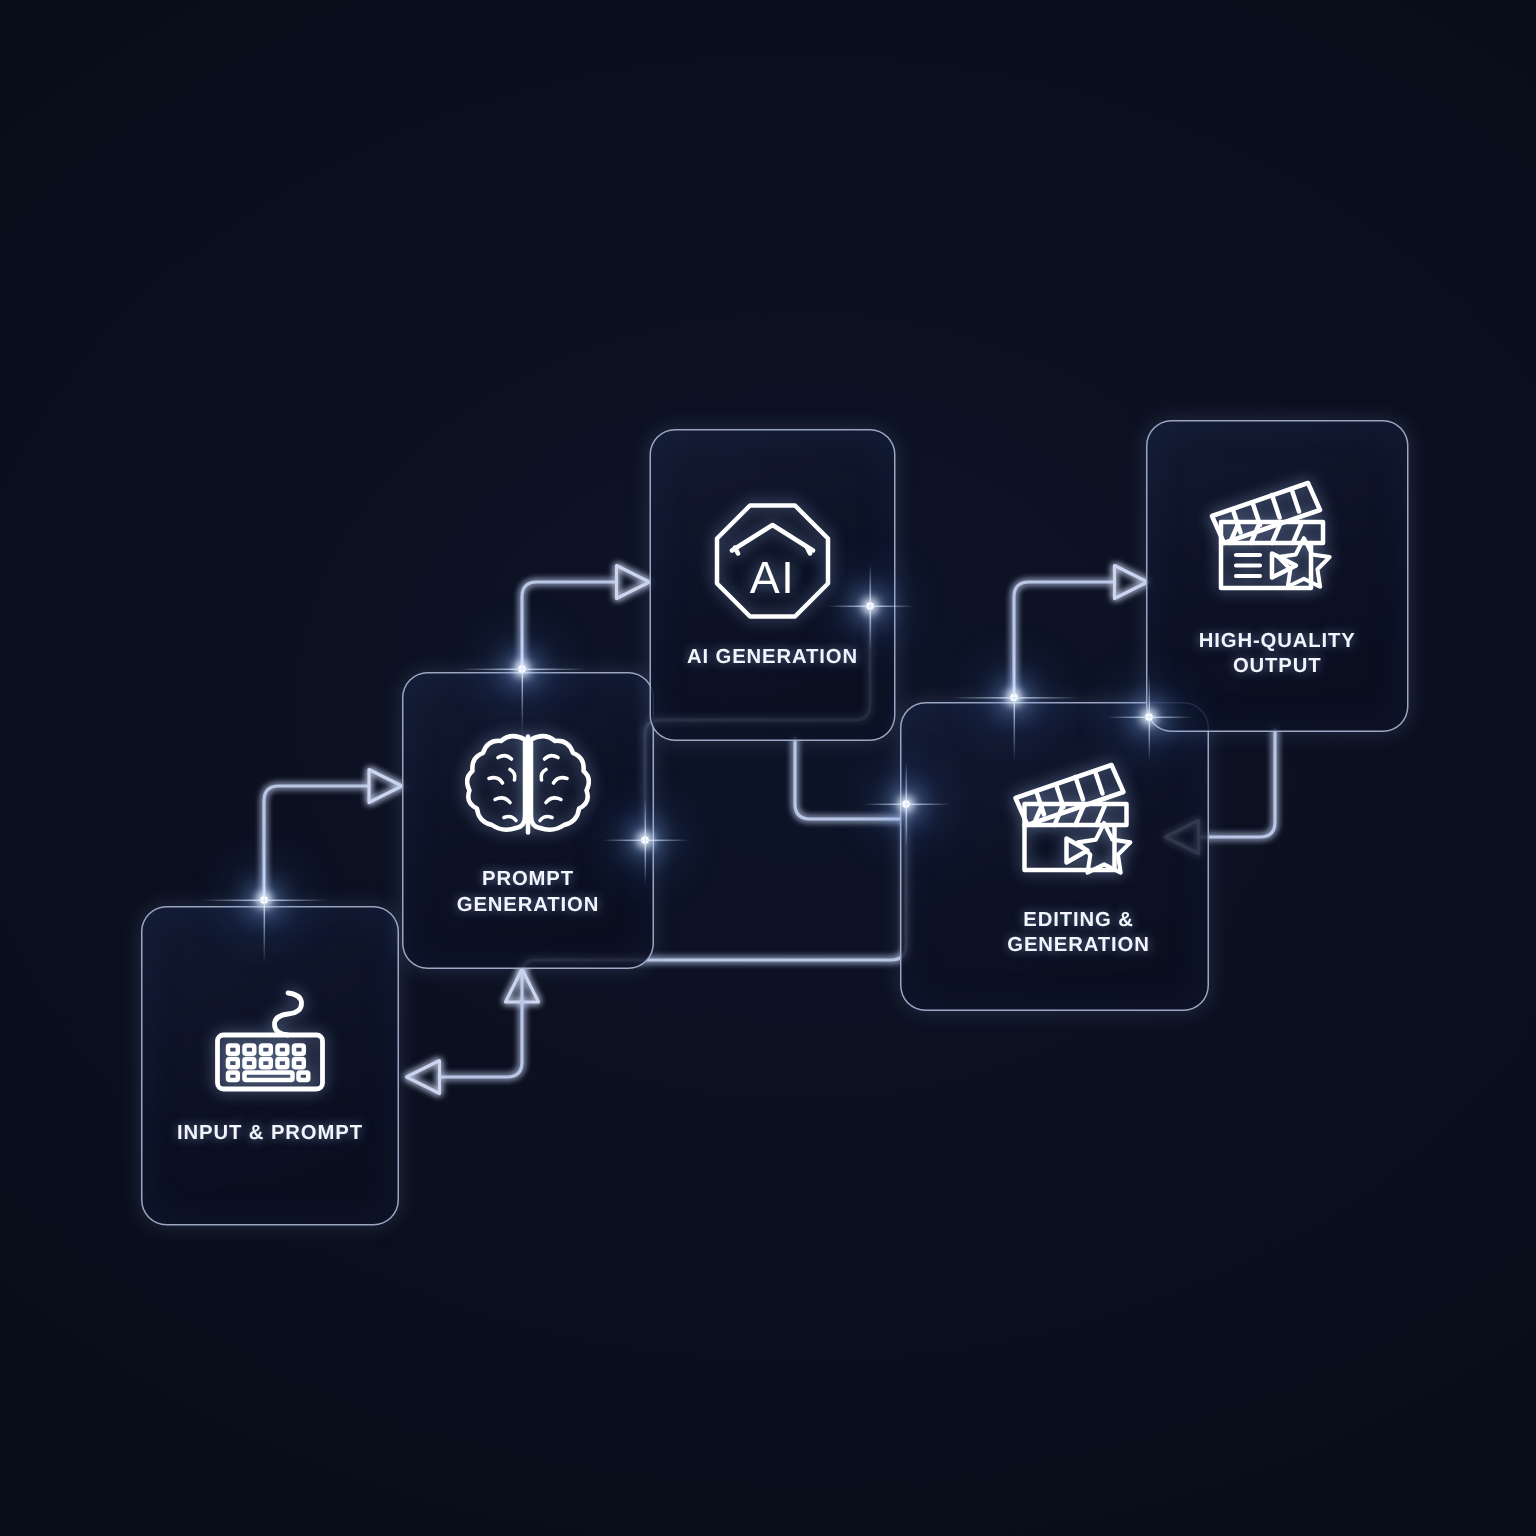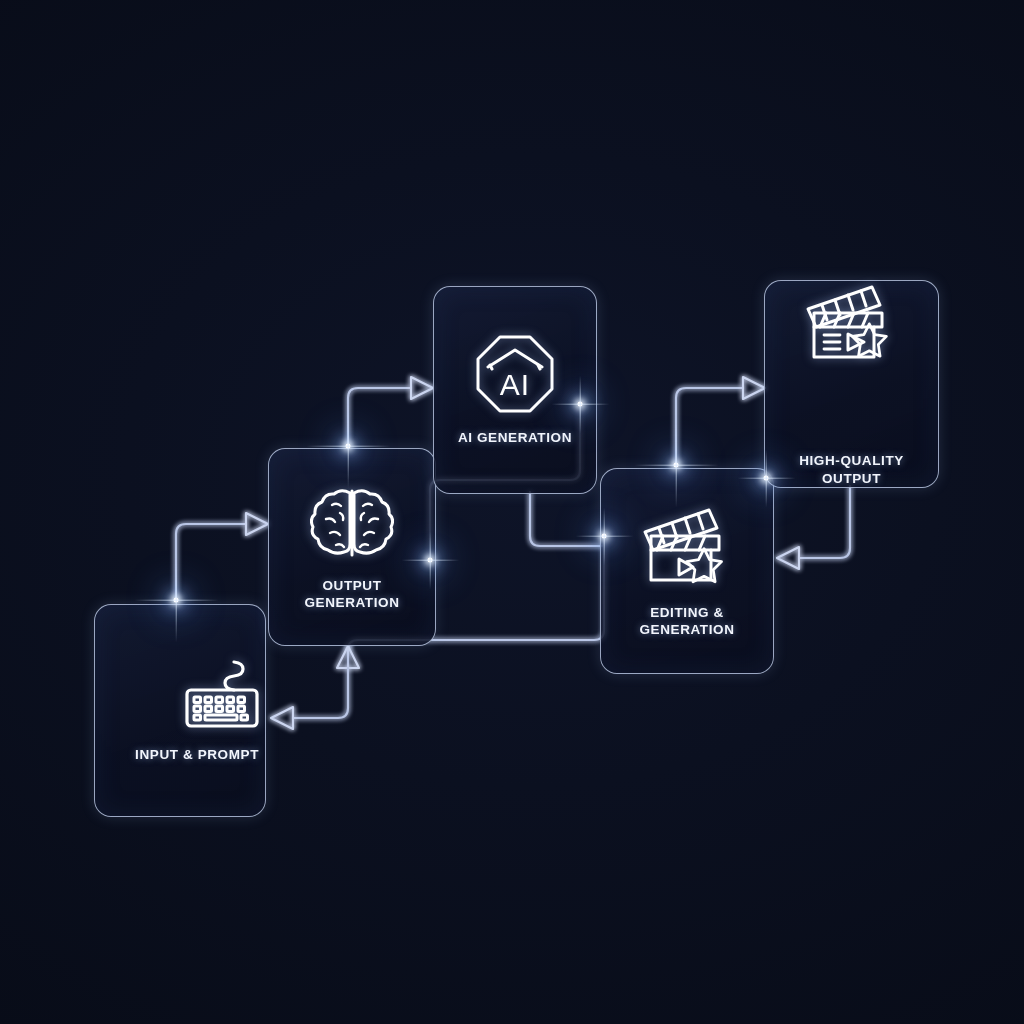--- a/index.html
+++ b/index.html
@@ -85,21 +85,21 @@
   </svg>
 
   <div class="node big" style="left:176px;top:600px"></div>
   <div class="node big" style="left:348px;top:446px"></div>
   <div class="node" style="left:430px;top:560px"></div>
   <div class="node" style="left:580px;top:404px"></div>
   <div class="node big" style="left:676px;top:465px"></div>
   <div class="node" style="left:604px;top:536px"></div>
   <div class="node" style="left:766px;top:478px"></div>
 
-  <div class="card" style="left:94px;top:604px;width:170px;height:211px;align-items:flex-end;">
+  <div class="card" style="left:94px;top:604px;width:170px;height:211px;">
     <span class="icon">
       <svg width="86" height="74" viewBox="0 0 86 74">
         <g fill="none" stroke="#ffffff" stroke-width="3.2" stroke-linecap="round" stroke-linejoin="round">
           <path d="M55,4 q9,1 9,7 t-9,7 t-9,7 t9,7"></path>
           <rect x="8" y="32" width="70" height="36" rx="4"></rect>
           <g stroke-width="3">
             <rect x="15" y="39" width="6.5" height="5.5" rx="1"></rect>
             <rect x="26" y="39" width="6.5" height="5.5" rx="1"></rect>
             <rect x="37" y="39" width="6.5" height="5.5" rx="1"></rect>
             <rect x="48" y="39" width="6.5" height="5.5" rx="1"></rect>
@@ -136,38 +136,38 @@
             <path d="M30,30 q4,2 3,7"></path>
             <path d="M62,22 q-5,-3 -9,1"></path>
             <path d="M68,36 q-6,-2 -9,3"></path>
             <path d="M64,50 q-6,-3 -10,2"></path>
             <path d="M58,62 q-5,-2 -8,2"></path>
             <path d="M54,30 q-4,2 -3,7"></path>
           </g>
         </g>
       </svg>
     </span>
-    <div class="label">OUTPUT GENERATION</div>
+    <div class="label">PROMPT GENERATION</div>
   </div>
 
   <div class="card" style="left:433px;top:286px;width:162px;height:206px;">
     <span class="icon">
       <svg width="82" height="82" viewBox="0 0 82 82">
         <g fill="none" stroke="#ffffff" stroke-width="3" stroke-linecap="round" stroke-linejoin="round">
           <polygon points="26,4 56,4 78,26 78,56 56,78 26,78 4,56 4,26"></polygon>
           <path d="M14,34 L41,17 L68,34"></path>
           <path d="M16,32 L18,36 M64,32 L66,36"></path>
         </g>
         <text x="41" y="62" text-anchor="middle" fill="#ffffff" font-family="Liberation Sans, sans-serif" font-size="30" font-weight="400" letter-spacing="1">AI</text>
       </svg>
     </span>
     <div class="label">AI GENERATION</div>
   </div>
 
-  <div class="card" style="left:600px;top:468px;width:172px;height:204px;">
+  <div class="card" style="left:600px;top:468px;width:172px;height:204px;padding-left:32px;">
     <span class="icon">
       <svg width="96" height="86" viewBox="0 0 96 86">
         <g fill="none" stroke="#ffffff" stroke-width="3" stroke-linecap="round" stroke-linejoin="round">
 
           <path d="M6,28 L70,6 L78,24 L14,46 Z"></path>
           <path d="M20,24 L25,39 M33,19 L38,34 M46,14 L51,29 M59,10 L64,25"></path>
 
           <path d="M12,32 L80,32 L80,46 L12,46 Z"></path>
           <path d="M24,32 L18,46 M38,32 L32,46 M52,32 L46,46 M66,32 L60,46"></path>
 
@@ -178,21 +178,21 @@
           <path d="M74,54 L80,66 L93,68 L84,77 L86,90 L74,84 L62,90 L64,77 L55,68 L68,66 Z" transform="translate(-3,-5) scale(0.92)"></path>
         </g>
       </svg>
     </span>
     <div class="label">
       <span>EDITING &amp;</span><br>
       <span>GENERATION</span>
     </div>
   </div>
 
-  <div class="card" style="left:764px;top:280px;width:173px;height:206px;justify-content:space-between;">
+  <div class="card" style="left:764px;top:280px;width:173px;height:206px;">
     <span class="icon">
       <svg width="100" height="88" viewBox="0 0 100 88">
         <g fill="none" stroke="#ffffff" stroke-width="3" stroke-linecap="round" stroke-linejoin="round">
           <path d="M6,28 L70,6 L78,24 L14,46 Z"></path>
           <path d="M20,24 L25,39 M33,19 L38,34 M46,14 L51,29 M59,10 L64,25"></path>
           <path d="M12,32 L80,32 L80,46 L12,46 Z"></path>
           <path d="M24,32 L18,46 M38,32 L32,46 M52,32 L46,46 M66,32 L60,46"></path>
           <path d="M12,46 L12,76 L72,76 L72,46"></path>
 
           <path d="M22,54 L38,54 M22,61 L38,61 M22,68 L38,68" stroke-width="2.8"></path>

